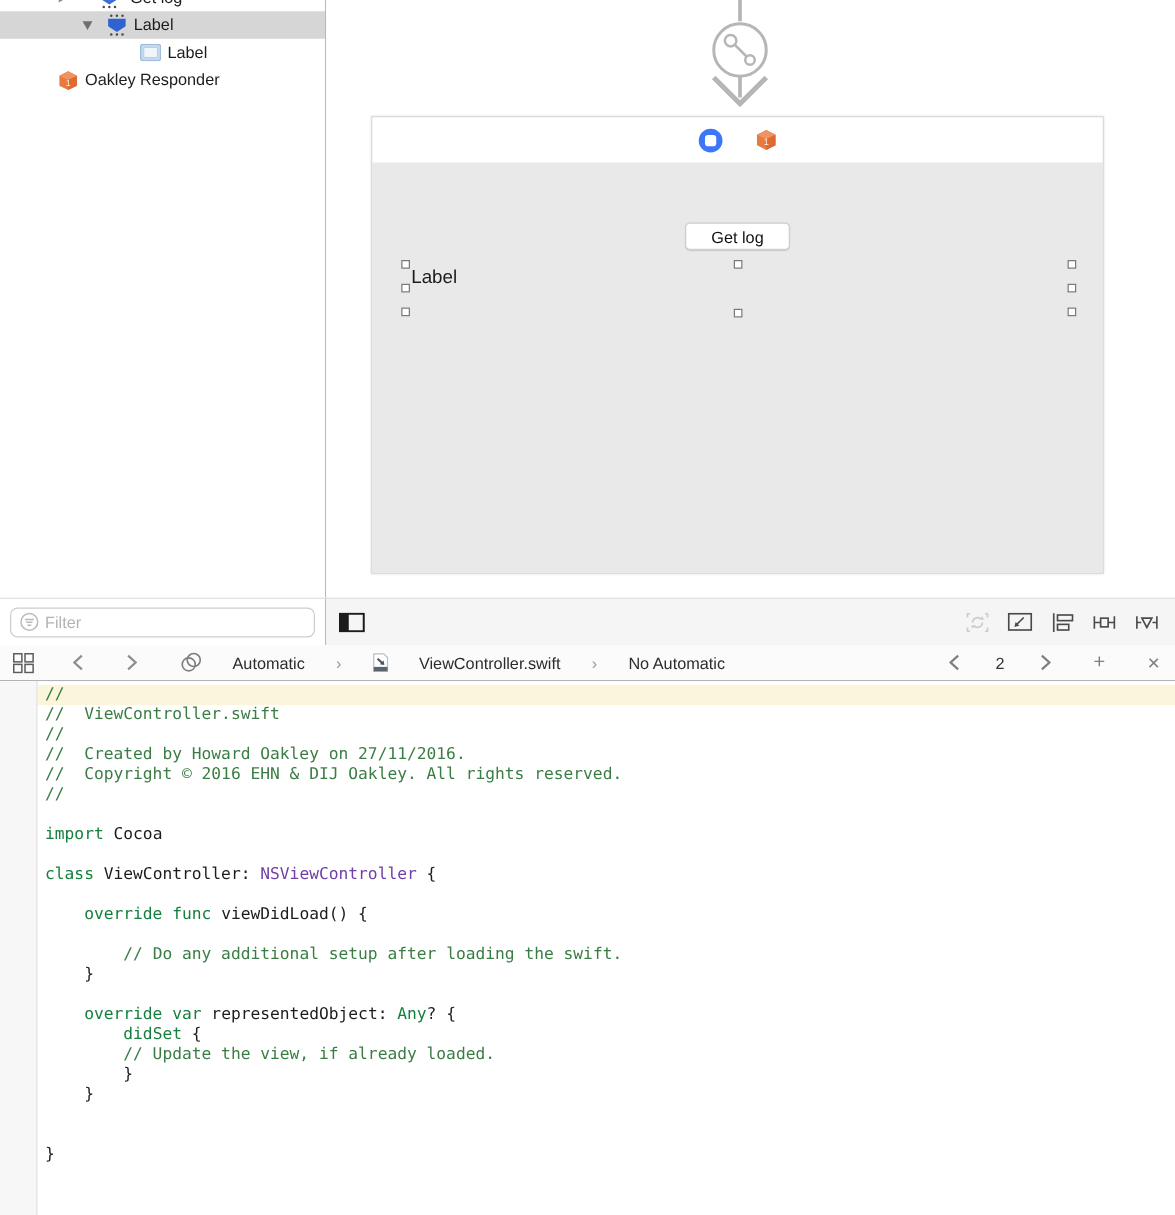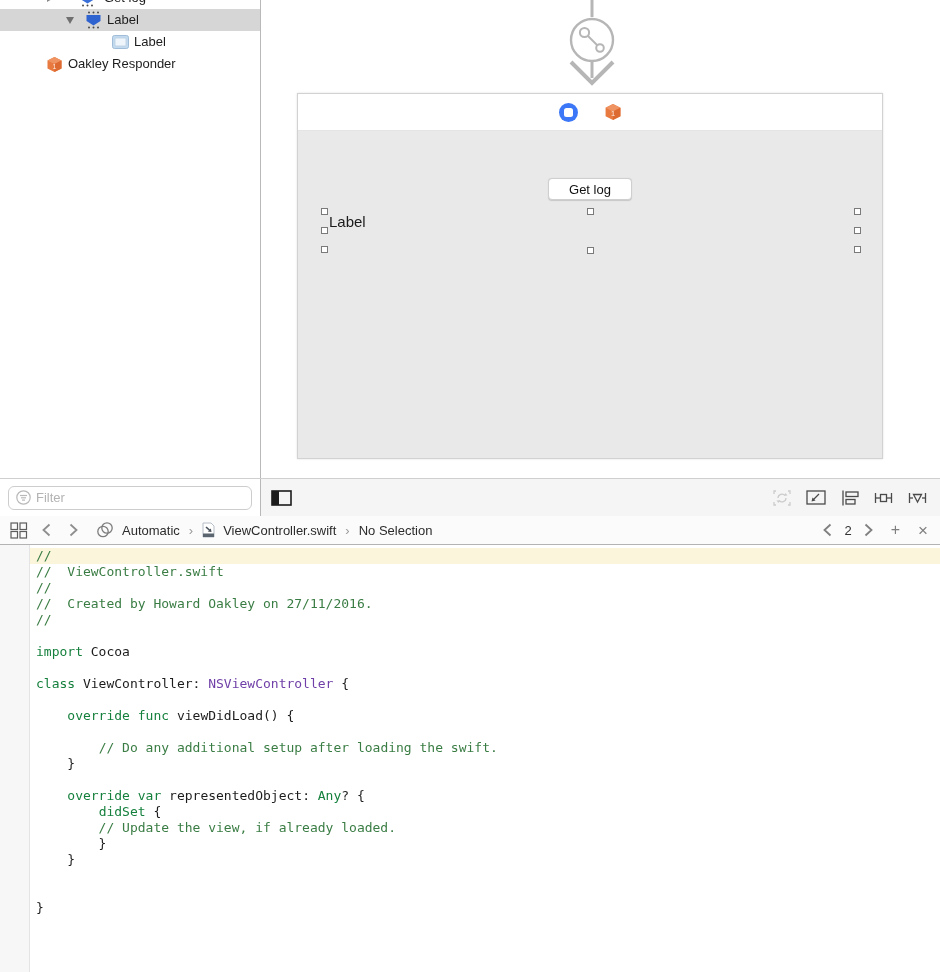--- a/index.html
+++ b/index.html
@@ -55,21 +55,21 @@
   
   .ib-toolbar { flex:1; background:#f5f5f5; display:flex; align-items:center; }
   .ib-left { margin-left:10px; }
   .ib-spacer { flex:1; }
   .ib-right { display:flex; align-items:center; gap:13px; margin-right:12px; }
   .ib-btn { display:flex; align-items:center; justify-content:center; }
 
   
   .jumpbar { height:29px; background:#fbfbfb; border-bottom:1px solid #b3b3b3;
              display:flex; align-items:center; font-size:13px; color:#2c2c2c;
-             padding:0 12px 0 10px; gap:8px; }
+             padding:0 12px 0 10px; gap:24px; }
   .jb-sep { color:#9a9a9a; font-size:13px; padding:0 1px; }
   .jb-spacer { flex:1; }
   .jb-count { color:#333; padding:0 4px; }
   .jb-sym { color:#7f7f7f; font-size:16px; line-height:1; }
 
   
   .code-area { height:427px; position:relative; background:#fff;
                font-family:"DejaVu Sans Mono", monospace; font-size:13px; }
   .gutter { position:absolute; left:0; top:0; bottom:0; width:30px; background:#f7f7f7;
             border-right:1px solid #e4e4e4; z-index:2; }
@@ -293,21 +293,21 @@
   <span>
     <svg width="13" height="16" viewBox="0 0 13 16">
       <path d="M1 1 h8 l3 3 v11 h-11 z" fill="#fff" stroke="#b6bec7" stroke-width="1"></path>
       <rect x="1" y="11.5" width="11" height="3.5" fill="#5b6570"></rect>
       <line x1="4" y1="5" x2="8.5" y2="9" stroke="#4a525b" stroke-width="1.6"></line>
       <polygon points="9.5,10 5.8,9.4 8.9,6.4" fill="#4a525b"></polygon>
     </svg>
   </span>
   <span>ViewController.swift</span>
   <span class="jb-sep">›</span>
-  <span>No Selection</span>
+  <span>No Automatic</span>
   <span class="jb-spacer"></span>
   <span>
     <svg width="9" height="14" viewBox="0 0 9 14">
         <polyline points="7.5,1.5 1.5,7 7.5,12.5" fill="none" stroke="#7f7f7f" stroke-width="1.8"></polyline>
       </svg>
   </span>
   <span class="jb-count">2</span>
   <span>
     <svg width="9" height="14" viewBox="0 0 9 14">
         <polyline points="1.5,1.5 7.5,7 1.5,12.5" fill="none" stroke="#7f7f7f" stroke-width="1.8"></polyline>
@@ -317,20 +317,21 @@
   <span class="jb-sym" style="margin-left:10px;font-size:17px;">×</span>
 </div>
 
 <div class="code-area">
   <div class="gutter"></div>
   <div class="code-lines">
       <div class="code-line hl"><span class="c-com">//</span></div>
       <div class="code-line"><span class="c-com">//  ViewController.swift</span></div>
       <div class="code-line"><span class="c-com">//</span></div>
       <div class="code-line"><span class="c-com">//  Created by Howard Oakley on 27/11/2016.</span></div>
+      <div class="code-line"><span class="c-com">//  Copyright © 2016 EHN &amp; DIJ Oakley. All rights reserved.</span></div>
       <div class="code-line"><span class="c-com">//</span></div>
       <div class="code-line">&nbsp;</div>
       <div class="code-line"><span class="c-kw">import</span><span class="c-pl"> Cocoa</span></div>
       <div class="code-line">&nbsp;</div>
       <div class="code-line"><span class="c-kw">class</span><span class="c-pl"> ViewController: </span><span class="c-ty">NSViewController</span><span class="c-pl"> {</span></div>
       <div class="code-line">&nbsp;</div>
       <div class="code-line"><span class="c-pl">    </span><span class="c-kw">override</span><span class="c-pl"> </span><span class="c-kw">func</span><span class="c-pl"> viewDidLoad() {</span></div>
       <div class="code-line">&nbsp;</div>
       <div class="code-line"><span class="c-pl">        </span><span class="c-com">// Do any additional setup after loading the swift.</span></div>
       <div class="code-line"><span class="c-pl">    }</span></div>

